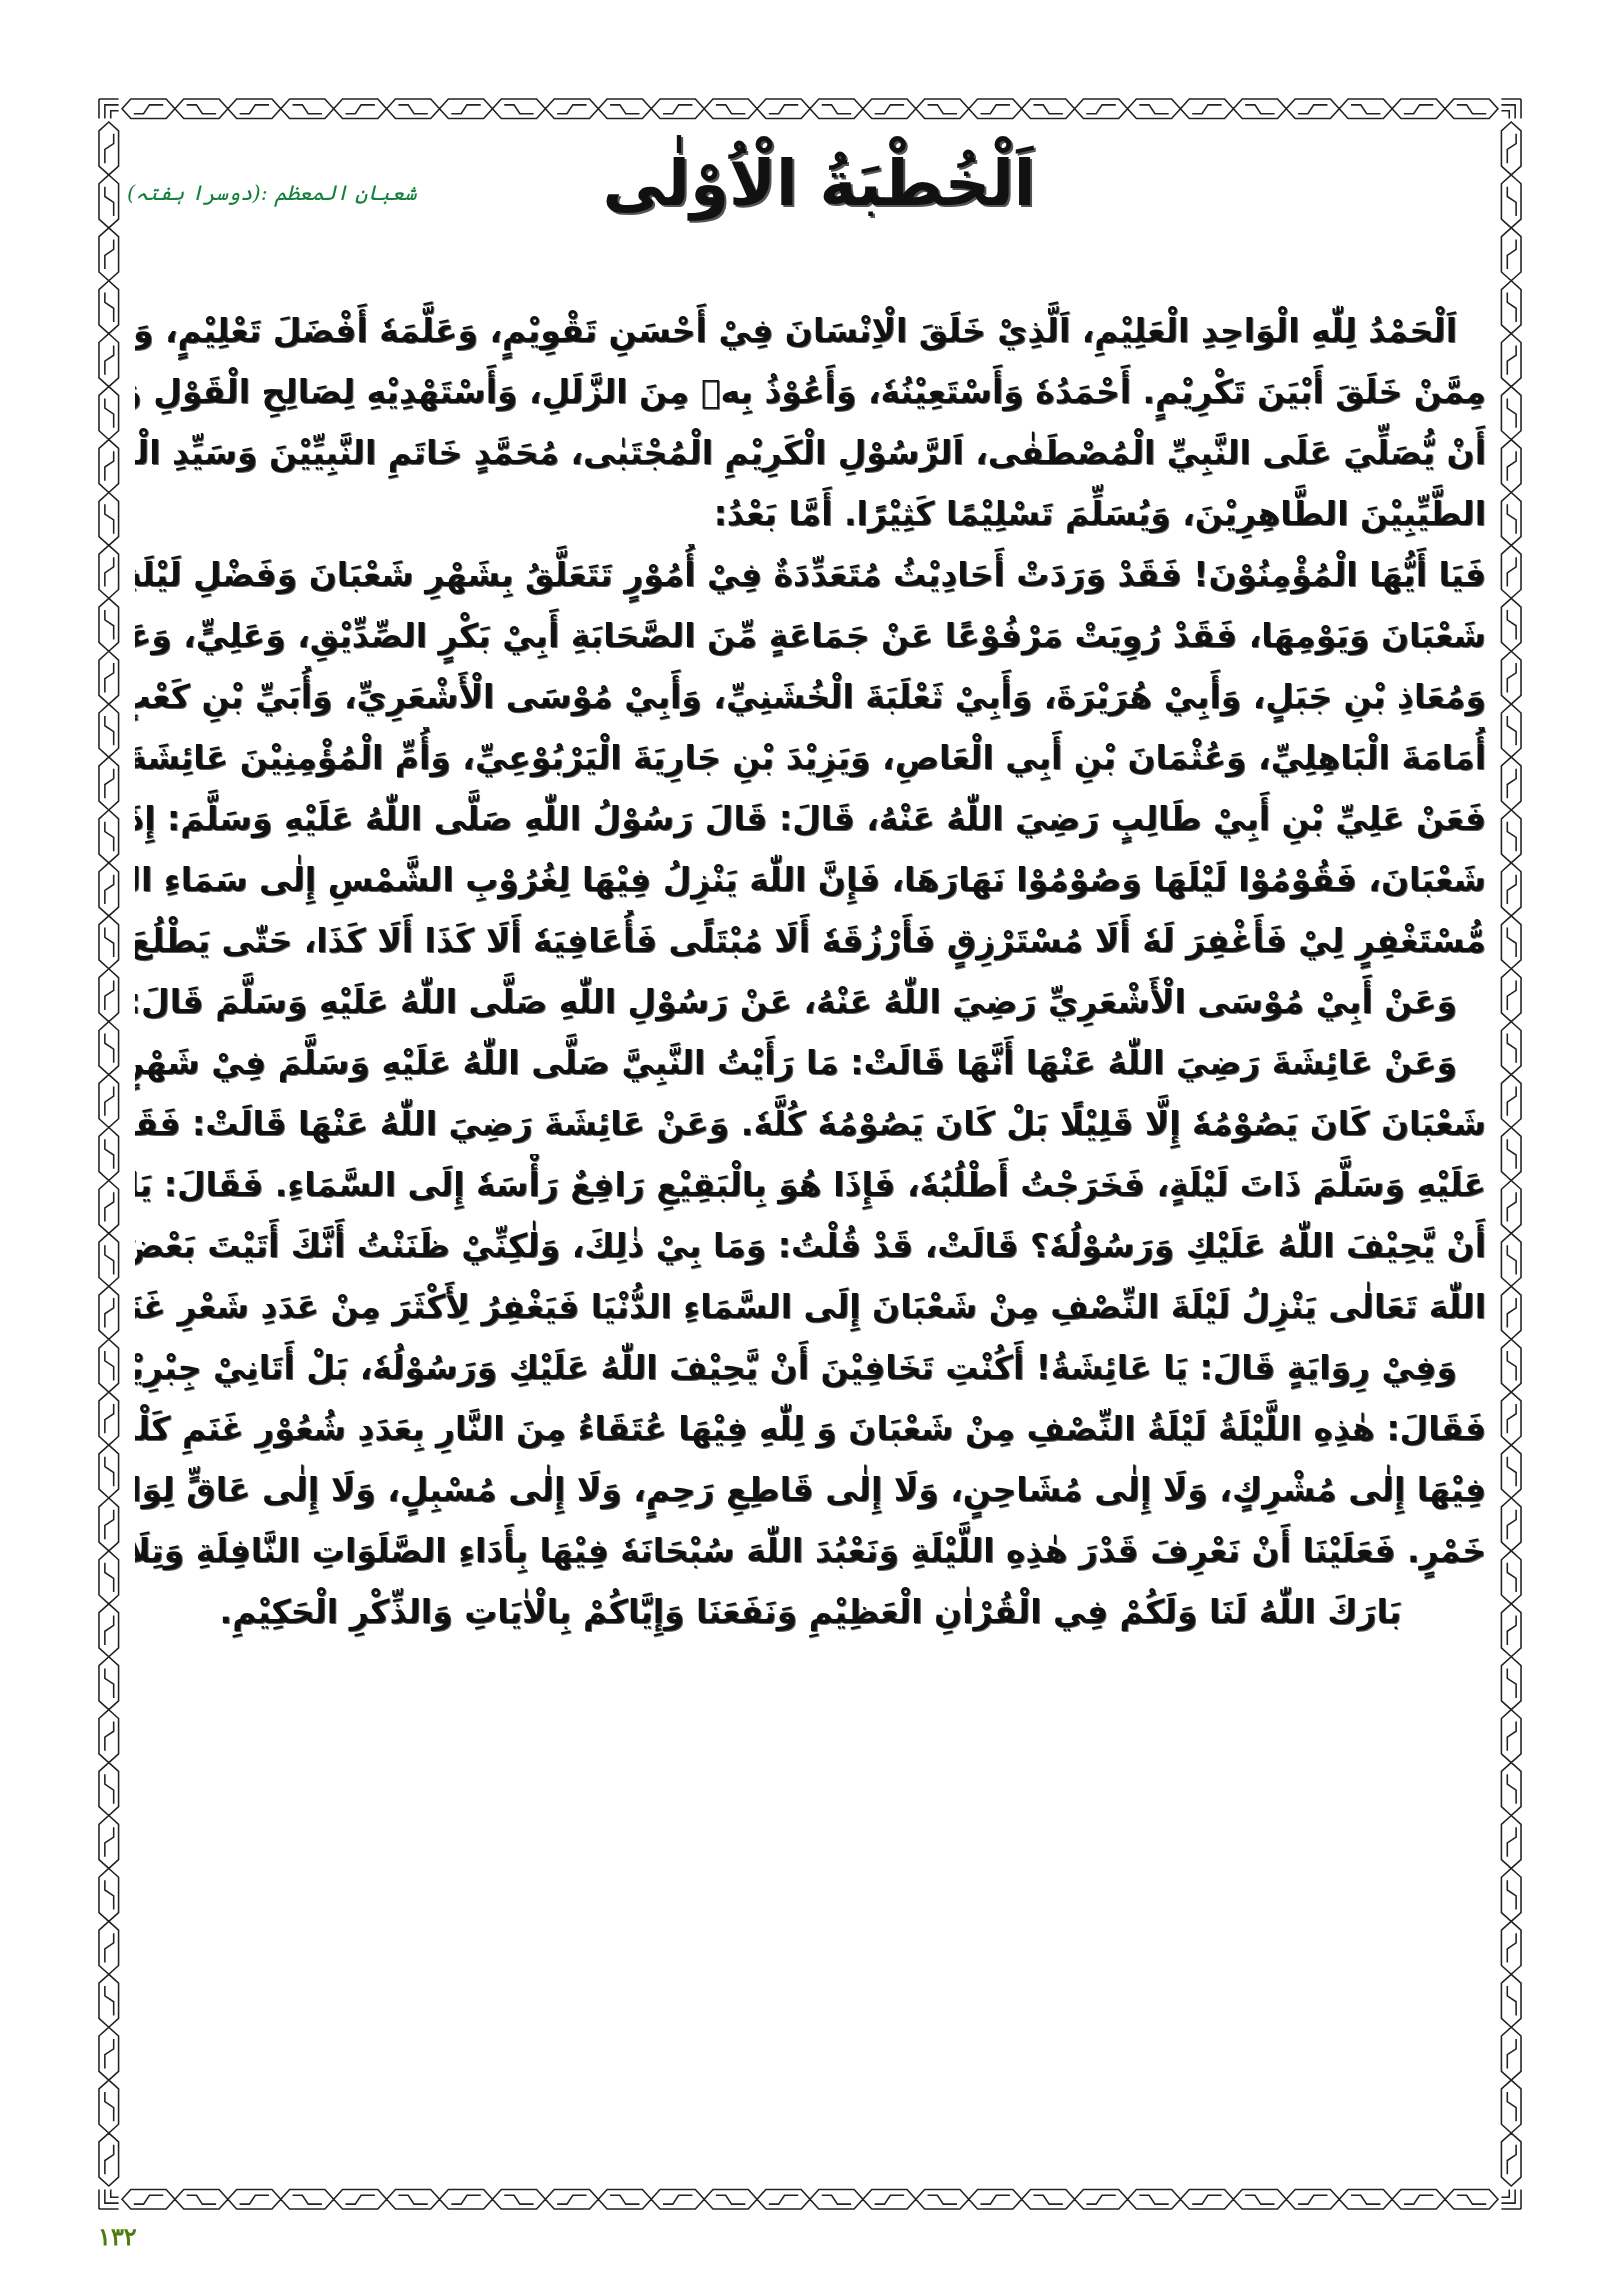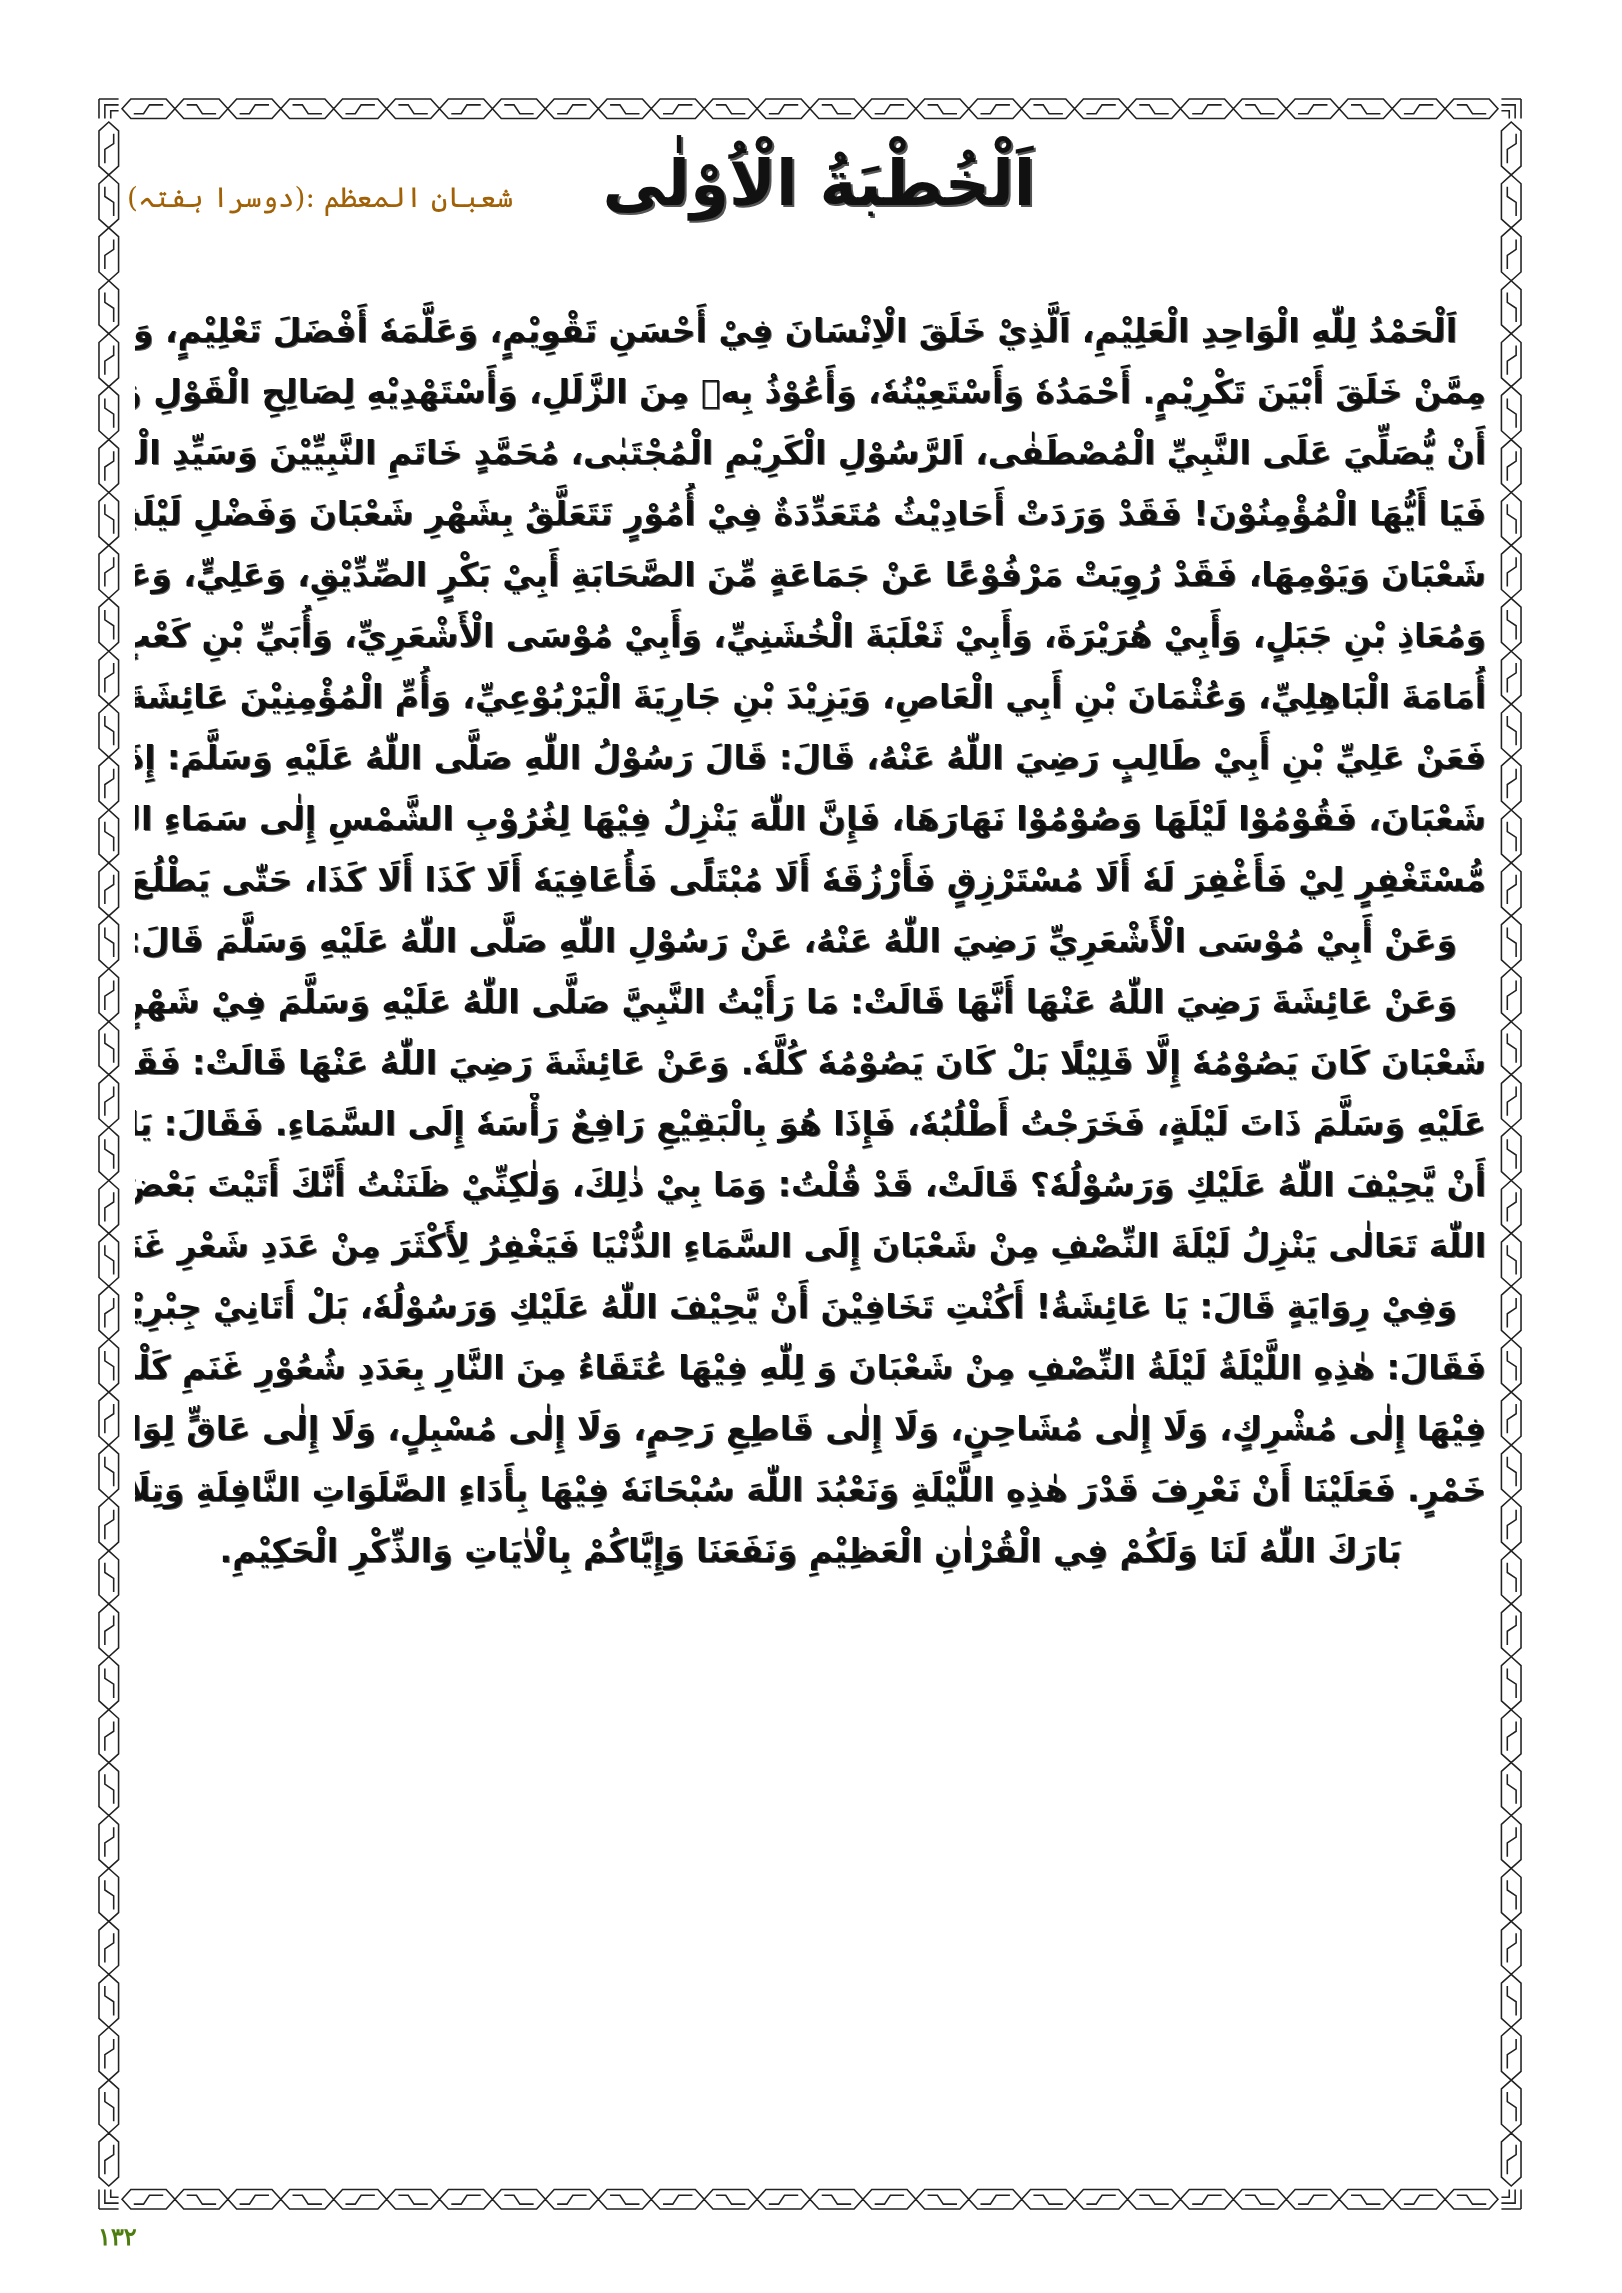--- a/index.html
+++ b/index.html
@@ -1,21 +1,21 @@
 <!DOCTYPE html>
 <html><head>
   <meta charset="utf-8">
   <style>
     html, body { margin: 0; padding: 0; background: #ffffff; }
     body { width: 1622px; height: 2294px; position: relative; overflow: hidden;
            font-family: "DejaVu Sans", sans-serif; color: #111111; }
     .frame { position: absolute; left: 98px; top: 98px; width: 1424px; height: 2112px; }
     .frame svg { position: absolute; left: 0; top: 0; }
-    .header-note { position: absolute; left: 127px; top: 181px; font-size: 28px;
-                   direction: rtl; white-space: nowrap; font-family: "DejaVu Serif", serif; color: #a16207; }
+    .header-note { position: absolute; left: 127px; top: 181px; font-size: 21px;
+                   direction: rtl; white-space: nowrap; font-family: "DejaVu Serif", serif; color: #15803d; font-style: italic; }
     .title { position: absolute; left: 8px; width: 1622px; top: 147px; text-align: center;
              font-size: 63px; font-weight: bold; direction: rtl; font-family: "DejaVu Sans", sans-serif;
              text-shadow: 2px 2px 0 #555; }
     .body-text { position: absolute; left: 135px; width: 1351px; top: 300px; direction: rtl; }
     .line { height: 61px; line-height: 61px; font-size: 33px; font-weight: bold; white-space: nowrap;
             text-align: justify; text-align-last: justify; font-family: "DejaVu Sans", sans-serif;
             text-shadow: 1px 1px 0 #666; overflow: hidden; }
     .line.start { text-align-last: right; }
     .line.indent { padding-right: 29px; }
     .line.center { text-align: center; text-align-last: center; }
@@ -39,20 +39,21 @@
 </div>
 
 <div class="header-note">شعبان المعظم :(دوسرا ہفتہ)</div>
 
 <div class="title">اَلْخُطْبَةُ الْاُوْلٰى</div>
 
 <div class="body-text" id="body-text">
     <div class="line indent">اَلْحَمْدُ لِلّٰهِ الْوَاحِدِ الْعَلِيْمِ، اَلَّذِيْ خَلَقَ الْاِنْسَانَ فِيْ أَحْسَنِ تَقْوِيْمٍ، وَعَلَّمَهٗ أَفْضَلَ تَعْلِيْمٍ، وَكَرَّمَهٗ عَلٰى كَثِيْرٍ</div>
     <div class="line">مِمَّنْ خَلَقَ أَبْيَنَ تَكْرِيْمٍ. أَحْمَدُهٗ وَأَسْتَعِيْنُهٗ، وَأَعُوْذُ بِهٖ مِنَ الزَّلَلِ، وَأَسْتَهْدِيْهِ لِصَالِحِ الْقَوْلِ وَالْعَمَلِ، وَأَسْأَلُهٗ</div>
     <div class="line">أَنْ يُّصَلِّيَ عَلَى النَّبِيِّ الْمُصْطَفٰى، اَلرَّسُوْلِ الْكَرِيْمِ الْمُجْتَبٰى، مُحَمَّدٍ خَاتَمِ النَّبِيِّيْنَ وَسَيِّدِ الْمُرْسَلِيْنَ، وَعَلٰى اٰلِهِ</div>
+    <div class="line start">الطَّيِّبِيْنَ الطَّاهِرِيْنَ، وَيُسَلِّمَ تَسْلِيْمًا كَثِيْرًا. أَمَّا بَعْدُ:</div>
     <div class="line">فَيَا أَيُّهَا الْمُؤْمِنُوْنَ! فَقَدْ وَرَدَتْ أَحَادِيْثُ مُتَعَدِّدَةٌ فِيْ أُمُوْرٍ تَتَعَلَّقُ بِشَهْرِ شَعْبَانَ وَفَضْلِ لَيْلَةِ النِّصْفِ مِنْ</div>
     <div class="line">شَعْبَانَ وَيَوْمِهَا، فَقَدْ رُوِيَتْ مَرْفُوْعًا عَنْ جَمَاعَةٍ مِّنَ الصَّحَابَةِ أَبِيْ بَكْرٍ الصِّدِّيْقِ، وَعَلِيٍّ، وَعَبْدِ اللّٰهِ بْنِ عَمْرٍو،</div>
     <div class="line">وَمُعَاذِ بْنِ جَبَلٍ، وَأَبِيْ هُرَيْرَةَ، وَأَبِيْ ثَعْلَبَةَ الْخُشَنِيِّ، وَأَبِيْ مُوْسَى الْأَشْعَرِيِّ، وَأُبَيِّ بْنِ كَعْبٍ، وَعَوْفِ بْنِ مَالِكٍ، وَأَبِيْ</div>
     <div class="line">أُمَامَةَ الْبَاهِلِيِّ، وَعُثْمَانَ بْنِ أَبِي الْعَاصِ، وَيَزِيْدَ بْنِ جَارِيَةَ الْيَرْبُوْعِيِّ، وَأُمِّ الْمُؤْمِنِيْنَ عَائِشَةَ رَضِيَ اللّٰهُ عَنْهُمْ.</div>
     <div class="line">فَعَنْ عَلِيِّ بْنِ أَبِيْ طَالِبٍ رَضِيَ اللّٰهُ عَنْهُ، قَالَ: قَالَ رَسُوْلُ اللّٰهِ صَلَّى اللّٰهُ عَلَيْهِ وَسَلَّمَ: إِذَا كَانَتْ لَيْلَةُ النِّصْفِ مِنْ</div>
     <div class="line">شَعْبَانَ، فَقُوْمُوْا لَيْلَهَا وَصُوْمُوْا نَهَارَهَا، فَإِنَّ اللّٰهَ يَنْزِلُ فِيْهَا لِغُرُوْبِ الشَّمْسِ إِلٰى سَمَاءِ الدُّنْيَا، فَيَقُوْلُ: أَلَا مِنْ</div>
     <div class="line start">مُّسْتَغْفِرٍ لِيْ فَأَغْفِرَ لَهٗ أَلَا مُسْتَرْزِقٍ فَأَرْزُقَهٗ أَلَا مُبْتَلًى فَأُعَافِيَهٗ أَلَا كَذَا أَلَا كَذَا، حَتّٰى يَطْلُعَ الْفَجْرُ.</div>
     <div class="line indent">وَعَنْ أَبِيْ مُوْسَى الْأَشْعَرِيِّ رَضِيَ اللّٰهُ عَنْهُ، عَنْ رَسُوْلِ اللّٰهِ صَلَّى اللّٰهُ عَلَيْهِ وَسَلَّمَ قَالَ: إِنَّ اللّٰهَ لَيَطَّلِعُ فِيْ لَيْلَةِ</div>
     <div class="line indent">وَعَنْ عَائِشَةَ رَضِيَ اللّٰهُ عَنْهَا أَنَّهَا قَالَتْ: مَا رَأَيْتُ النَّبِيَّ صَلَّى اللّٰهُ عَلَيْهِ وَسَلَّمَ فِيْ شَهْرٍ أَكْثَرَ صِيَامًا مِنْهُ فِيْ</div>
     <div class="line">شَعْبَانَ كَانَ يَصُوْمُهٗ إِلَّا قَلِيْلًا بَلْ كَانَ يَصُوْمُهٗ كُلَّهٗ. وَعَنْ عَائِشَةَ رَضِيَ اللّٰهُ عَنْهَا قَالَتْ: فَقَدْتُ النَّبِيَّ صَلَّى اللّٰهُ</div>

